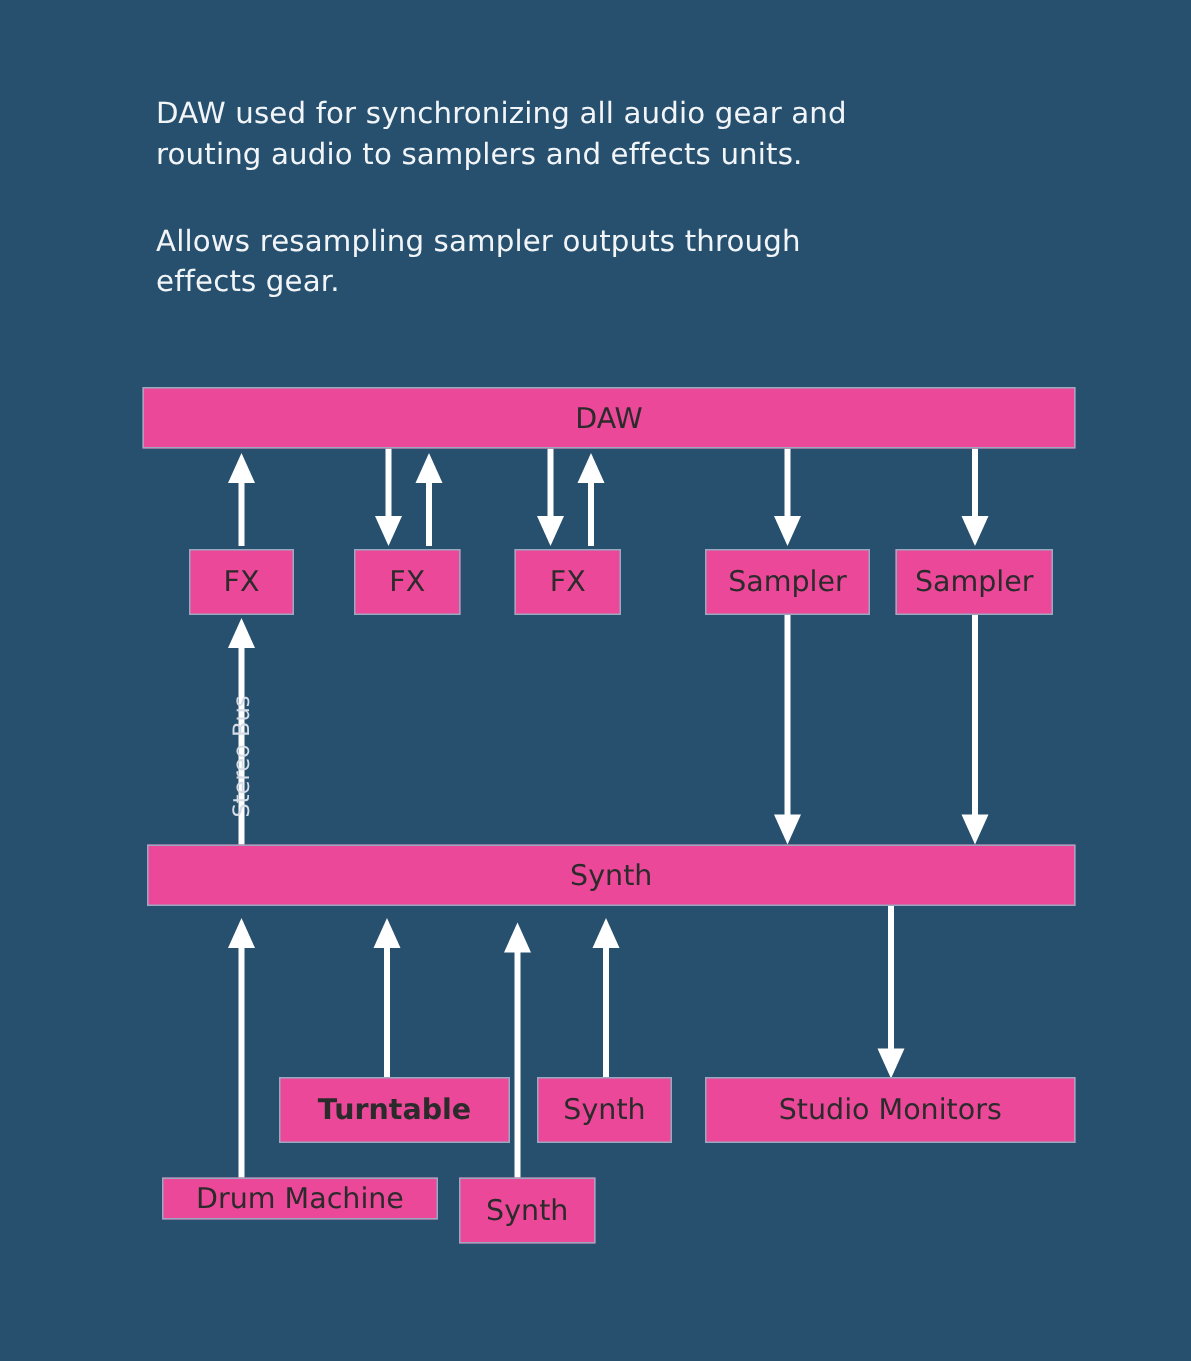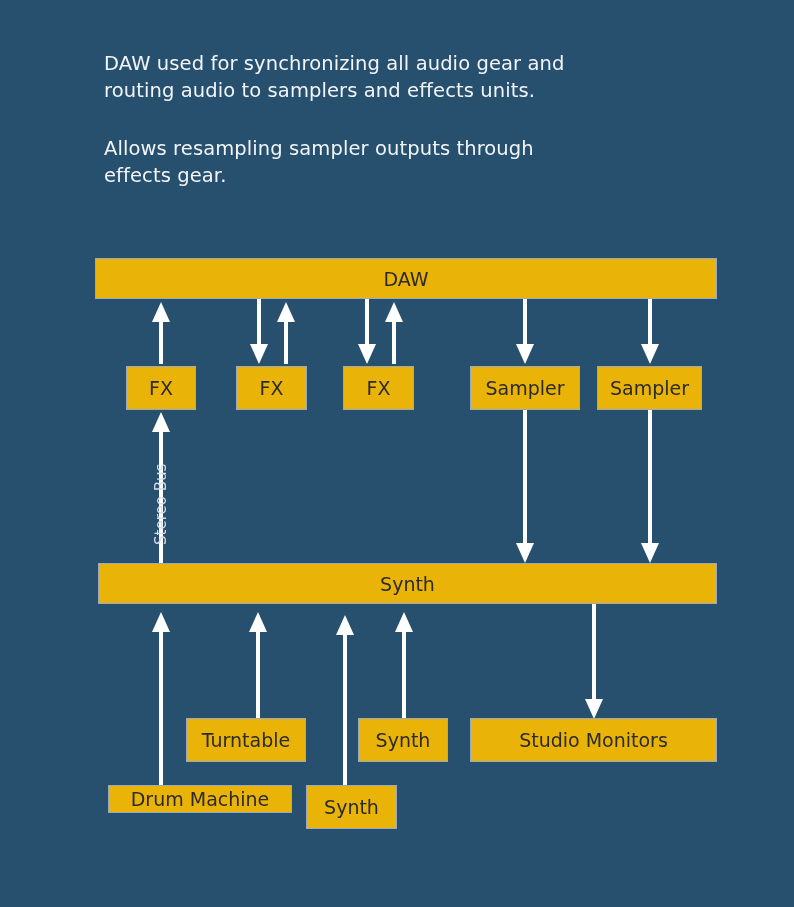--- a/index.html
+++ b/index.html
@@ -20,28 +20,29 @@
   }
 
   
   .caption {
     position: absolute;
     color: #f2f5f8;
     font-size: 19.5px;
     line-height: 27px;
     white-space: pre-line;
     letter-spacing: 0.1px;
+    margin-top: 12px;
   }
   #caption-1 { left: 104px; top: 50px; }
   #caption-2 { left: 104px; top: 135px; }
 
   
   .node {
     position: absolute;
-    background: #eab308;
+    background: #ec4899;
     border: 1px solid #9aa8c0;
     box-sizing: border-box;
     color: #2b2b2b;
     font-size: 19px;
     display: flex;
     align-items: center;
     justify-content: center;
     text-align: center;
     z-index: 3;
   }
@@ -175,20 +176,20 @@
   <div class="arrow up" style="left:395px; top:612px; width:18px; height:110px;">
     <div class="shaft"></div>
       <div class="head"></div>
   </div>
 
   <div class="arrow down" style="left:585px; top:604px; width:18px; height:115px;">
     <div class="shaft"></div>
       <div class="head"></div>
   </div>
 
-  <div class="node" id="node-turntable" style="left:186px; top:718px; width:120px; height:44px;">Turntable</div>
+  <div class="node" id="node-turntable" style="left:186px; top:718px; width:154px; height:44px;font-weight:bold;">Turntable</div>
   <div class="node" id="node-synth-right" style="left:358px; top:718px; width:90px; height:44px;">Synth</div>
   <div class="node" id="node-studio-monitors" style="left:470px; top:718px; width:247px; height:44px;">Studio Monitors</div>
 
   <div class="node" id="node-drum-machine" style="left:108px; top:785px; width:184px; height:28px;">Drum Machine</div>
   <div class="node" id="node-synth-bottom" style="left:306px; top:785px; width:91px; height:44px;">Synth</div>
 
 </div>
 
 </body></html>

